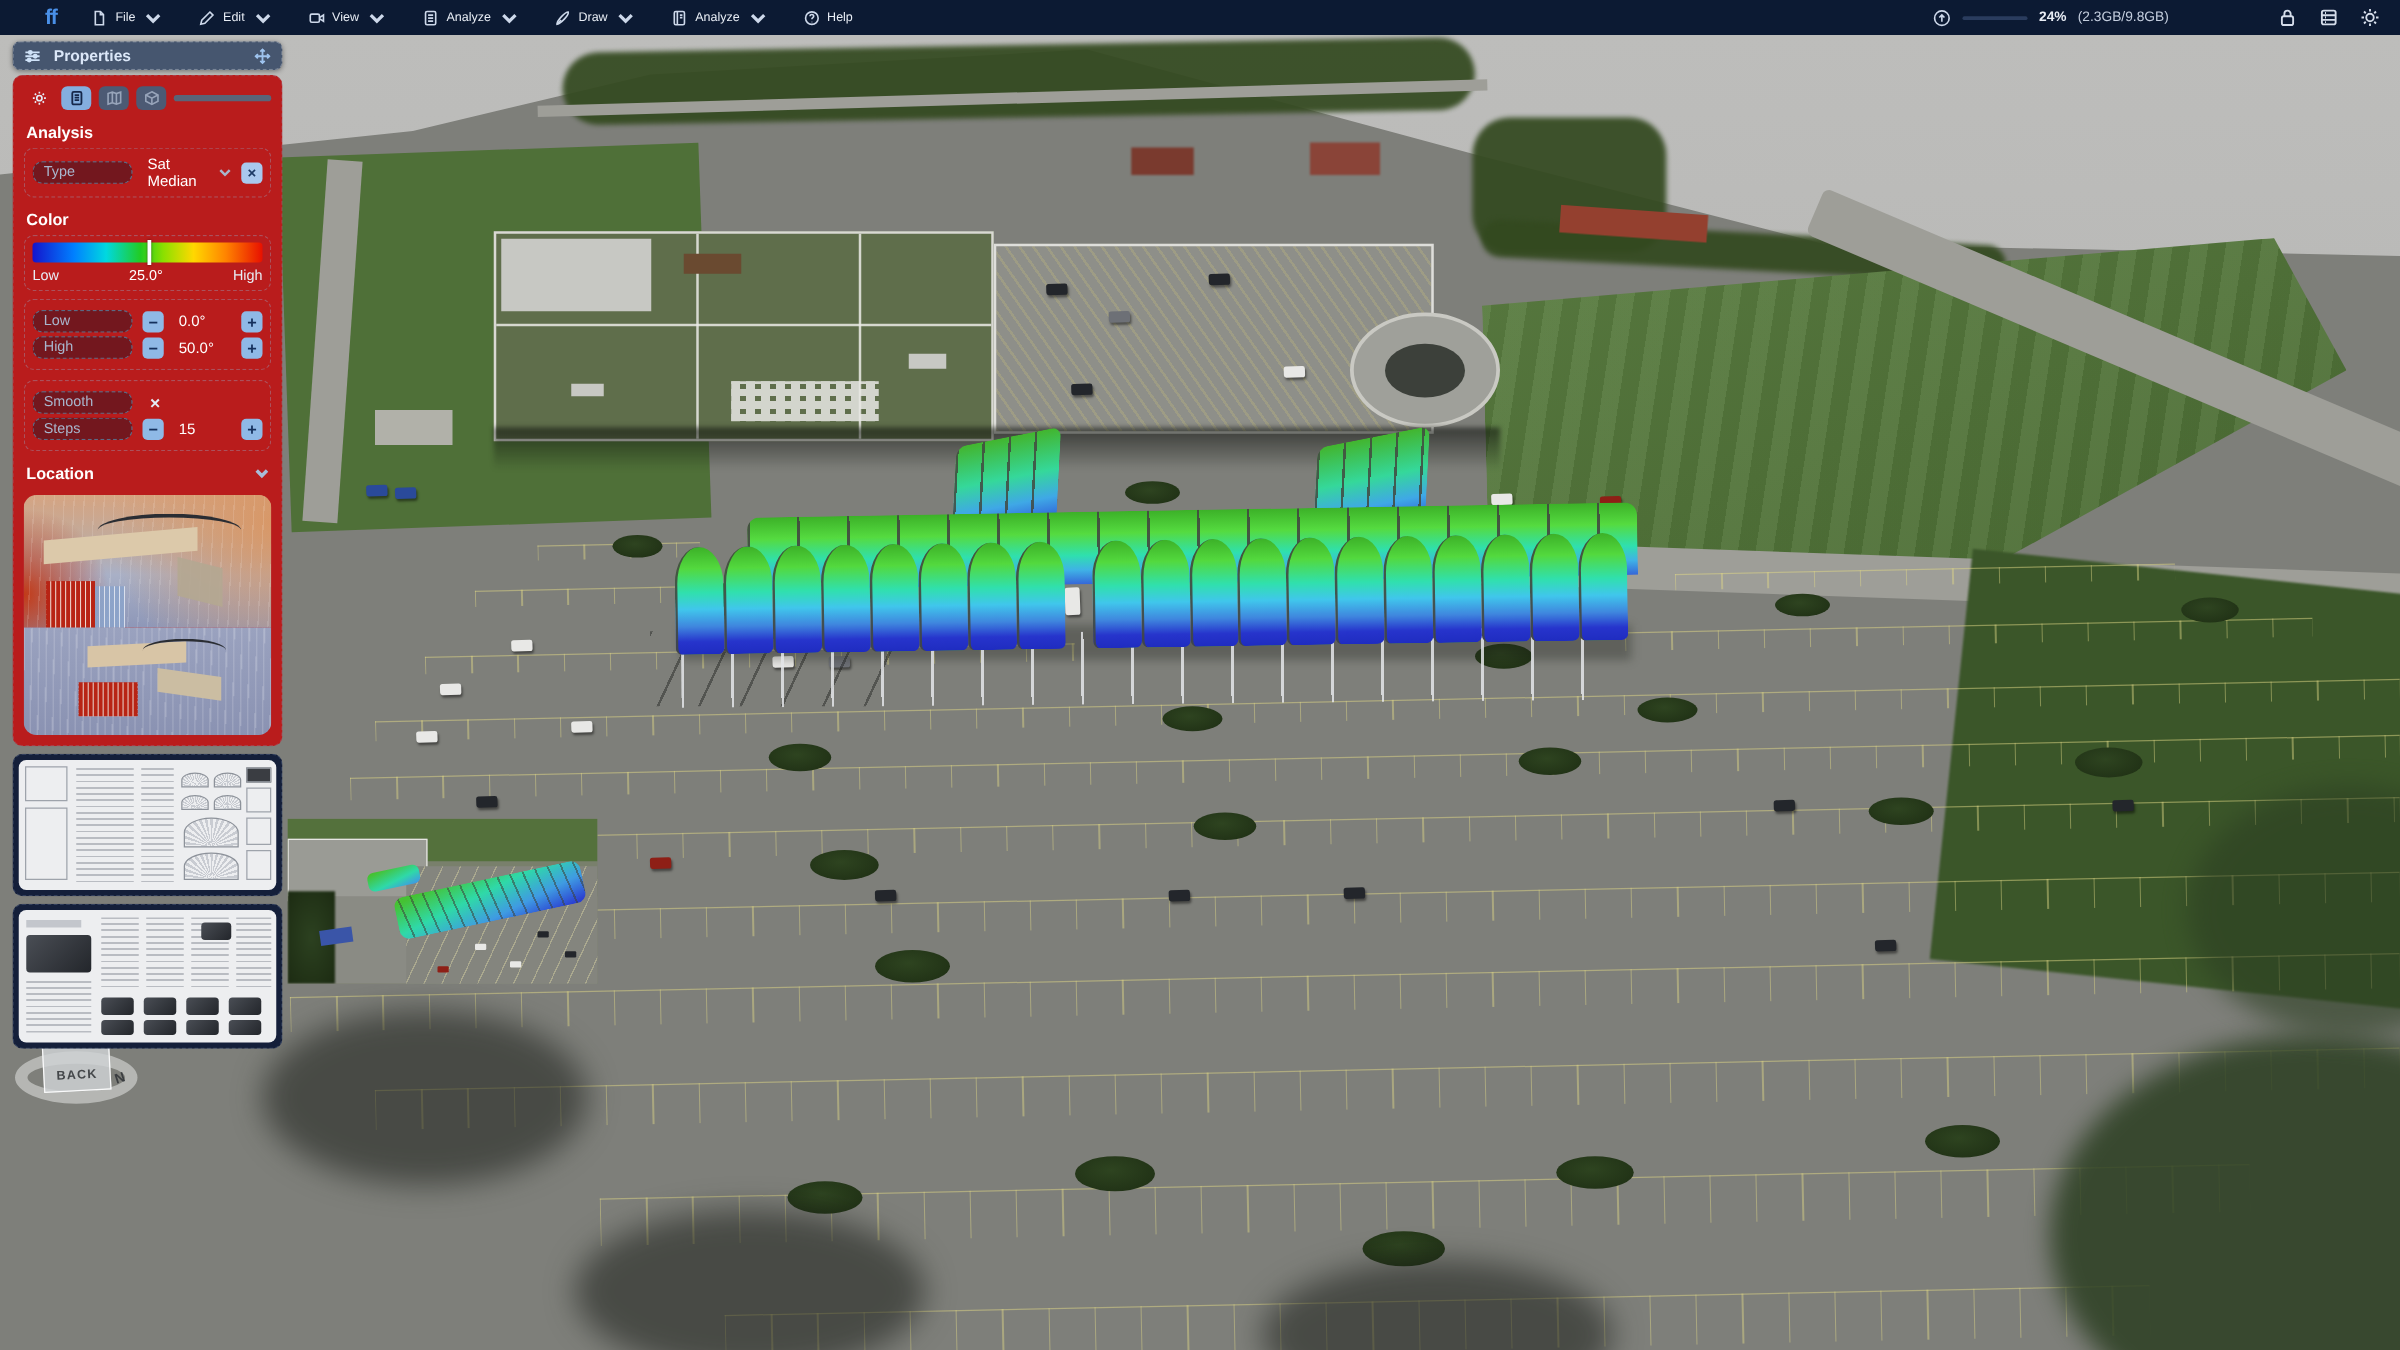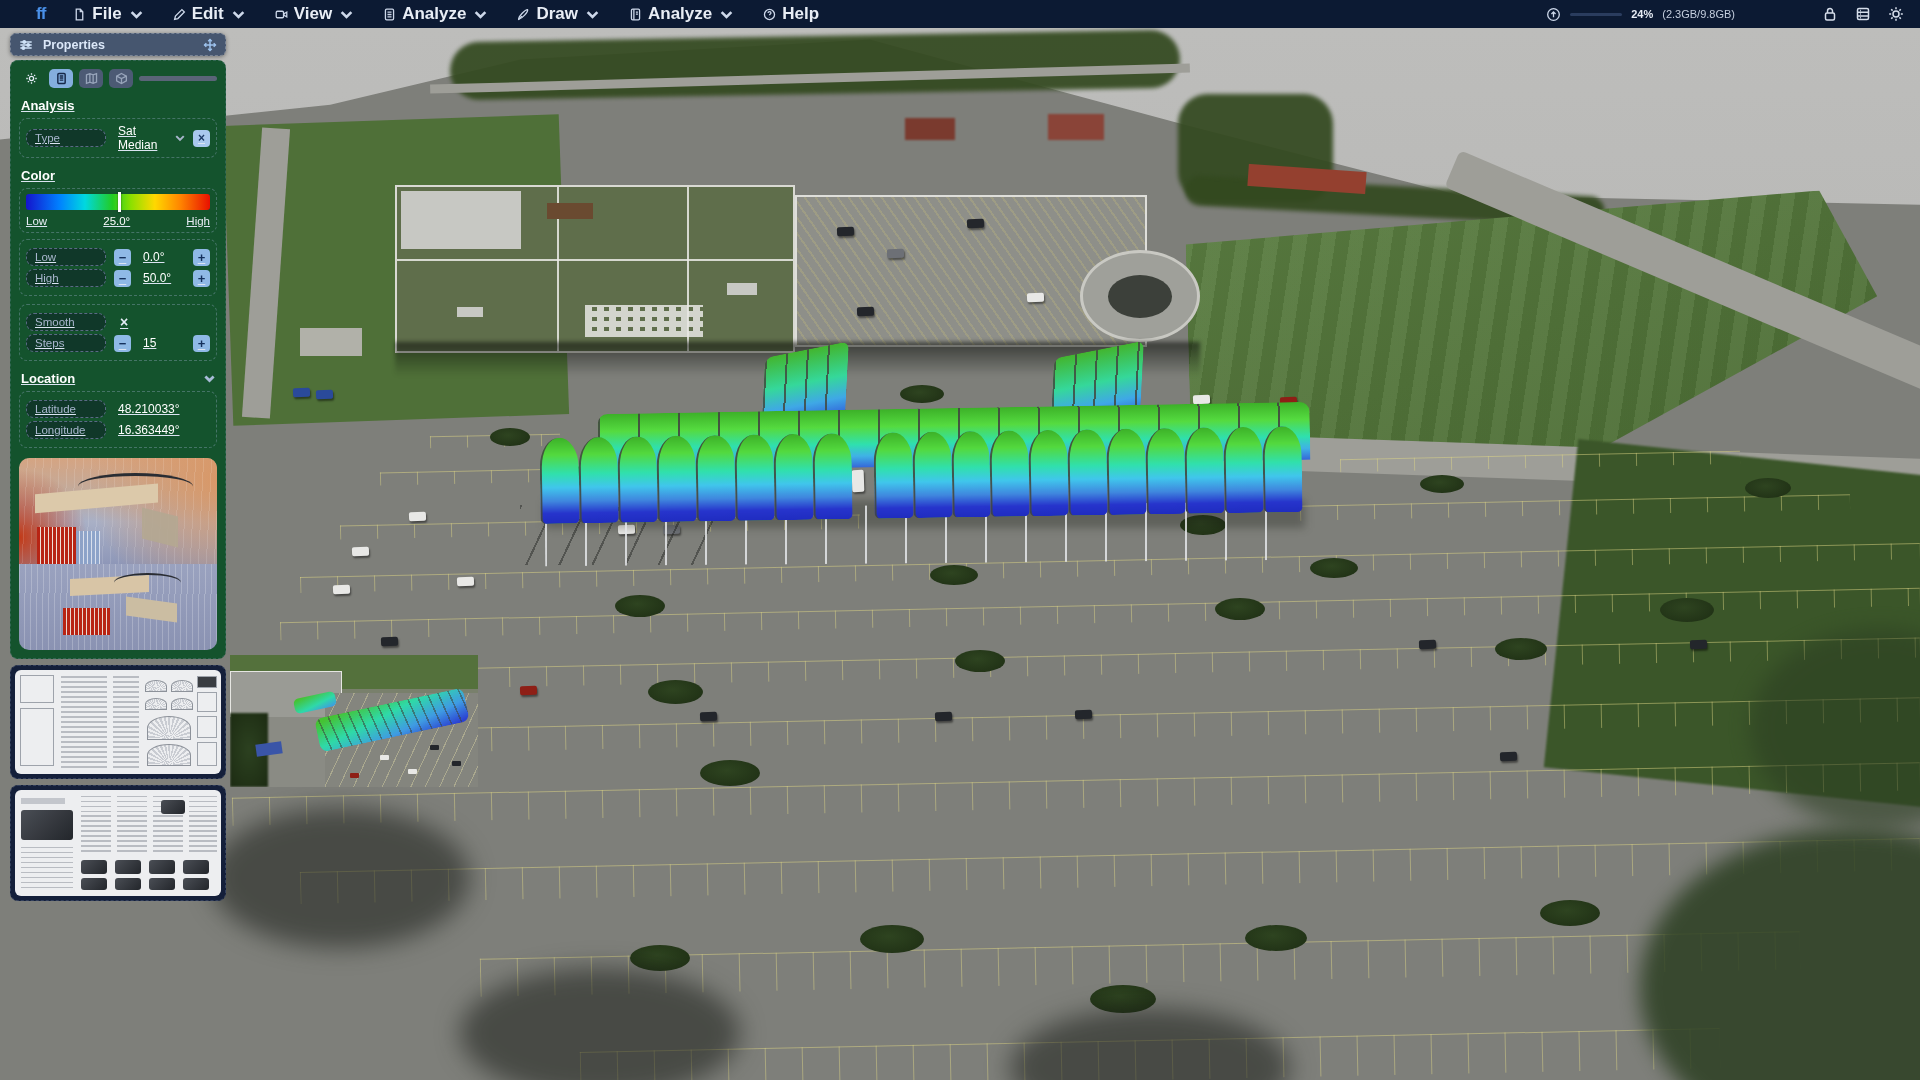--- a/index.html
+++ b/index.html
@@ -5,21 +5,21 @@
   * { margin:0; padding:0; box-sizing:border-box; }
   html,body { width:1920px; height:1080px; overflow:hidden; background:#0c1a33;
     font-family:"Liberation Sans", sans-serif; }
 
   
   .menubar { position:absolute; left:0; top:0; width:1920px; height:28px; background:#0c1a33;
     display:flex; align-items:center; color:#e8edf5; font-size:12px; z-index:50; }
   .logo { color:#4a90e8; font-weight:bold; font-size:17px; margin:0 28px 0 36px; letter-spacing:-1px; }
   .menu-item { display:flex; align-items:center; gap:6px; margin-right:30px; cursor:default; }
   .menu-item svg { width:13px; height:13px; stroke:#cdd8ea; fill:none; stroke-width:1.6; }
-  .menu-item .lbl { font-weight:700; font-size:17px; }
+  .menu-item .lbl { font-weight:400; font-size:10px; }
   .chev { width:8px; height:8px; stroke:#7e8ca6; fill:none; stroke-width:1.8; margin-left:2px; }
   .mb-right { margin-left:auto; display:flex; align-items:center; gap:9px; margin-right:16px; }
   .sync-ic { width:15px; height:15px; stroke:#cdd8ea; fill:none; stroke-width:1.4; }
   .prog-track { width:52px; height:3px; background:#2a3c5e; border-radius:2px; overflow:hidden; }
   .prog-fill { height:100%; width:38%; background:#3d84e8; border-radius:2px; }
   .prog-pct { font-weight:bold; font-size:11px; }
   .mem { font-size:11px; color:#c4cede; margin-right:70px; }
   .mb-ic { width:16px; height:16px; stroke:#d5ddea; fill:none; stroke-width:1.5; margin-left:8px; }
 
   
@@ -98,21 +98,21 @@
     display:flex; align-items:flex-end; justify-content:center; }
   .nc-front span { font-size:10px; font-weight:bold; color:#44474a; letter-spacing:1px; margin-bottom:6px; }
   .nc-n { position:absolute; left:80px; top:42px; font-size:11px; font-weight:bold; color:#3a3d40; transform:rotate(-18deg); }
 
   
   .panel { position:absolute; left:10px; top:33px; width:216px; z-index:60; color:#dbe4f2; }
   .panel-header { height:23px; background:#46566f; border:1px dashed rgba(255,255,255,.28); border-radius:6px;
     display:flex; align-items:center; padding:0 8px; box-shadow:0 1px 4px rgba(0,0,0,.4); }
   .panel-header svg { width:14px; height:14px; stroke:#cfe2f8; fill:none; stroke-width:1.7; }
   .panel-title { margin-left:10px; font-size:12.5px; font-weight:600; color:#dbe7f8; flex:1; }
-  .card { margin-top:4px; background:#14532d; border:1px dashed rgba(140,160,195,.25); border-radius:8px; padding:8px;text-decoration:underline; }
+  .card { margin-top:4px; background:#b91c1c; border:1px dashed rgba(140,160,195,.25); border-radius:8px; padding:8px; }
   .tabrow { display:flex; align-items:center; gap:6px; }
   .tabbtn { width:24px; height:19px; border-radius:5px; border:none; display:grid; place-items:center; cursor:pointer; }
   .tabbtn svg { width:13px; height:13px; }
   .tab-plain { background:transparent; } .tab-plain svg { stroke:#e6edf8; fill:none; stroke-width:1.6; }
   .tab-sel { background:#84aede; } .tab-sel svg { stroke:#16284a; fill:none; stroke-width:1.8; }
   .tab-gray { background:#4c5a74; } .tab-gray svg { stroke:#97a4ba; fill:none; stroke-width:1.6; }
   .tab-drag { flex:1; height:5px; background:#5a6478; border-radius:3px; }
   .sect-h { font-size:13px; font-weight:bold; color:#fff; margin:10px 2px 5px; display:flex; align-items:center; }
   .sect-h svg { width:11px; height:11px; stroke:#a8bcd8; fill:none; stroke-width:2; margin-left:auto; }
   .dotted { border:1px dashed rgba(150,170,200,.38); border-radius:8px; padding:5px 6px; }
@@ -521,30 +521,20 @@
         <button class="sq right">+</button>
       </div>
     </div>
 
     <div class="sect-h">
       <span>Location</span>
       <svg viewBox="0 0 8 8">
           <path d="M1 2.5 4 5.5 7 2.5"></path>
         </svg>
     </div>
-    <div class="dotted">
-      <div class="row">
-        <span class="lbox">Latitude</span>
-        <span class="val">48.210033°</span>
-      </div>
-      <div class="row">
-        <span class="lbox">Longitude</span>
-        <span class="val">16.363449°</span>
-      </div>
-    </div>
 
     <div class="thumb1">
       <span class="t1-top"></span>
       <span class="t1-stream"></span>
       <i class="t1-arc"></i>
       <i class="t1-cano"></i>
       <i class="t1-vox"></i>
       <i class="t1-vox2"></i>
       <i class="t1-wall"></i>
       <span class="t1-bot"></span>

